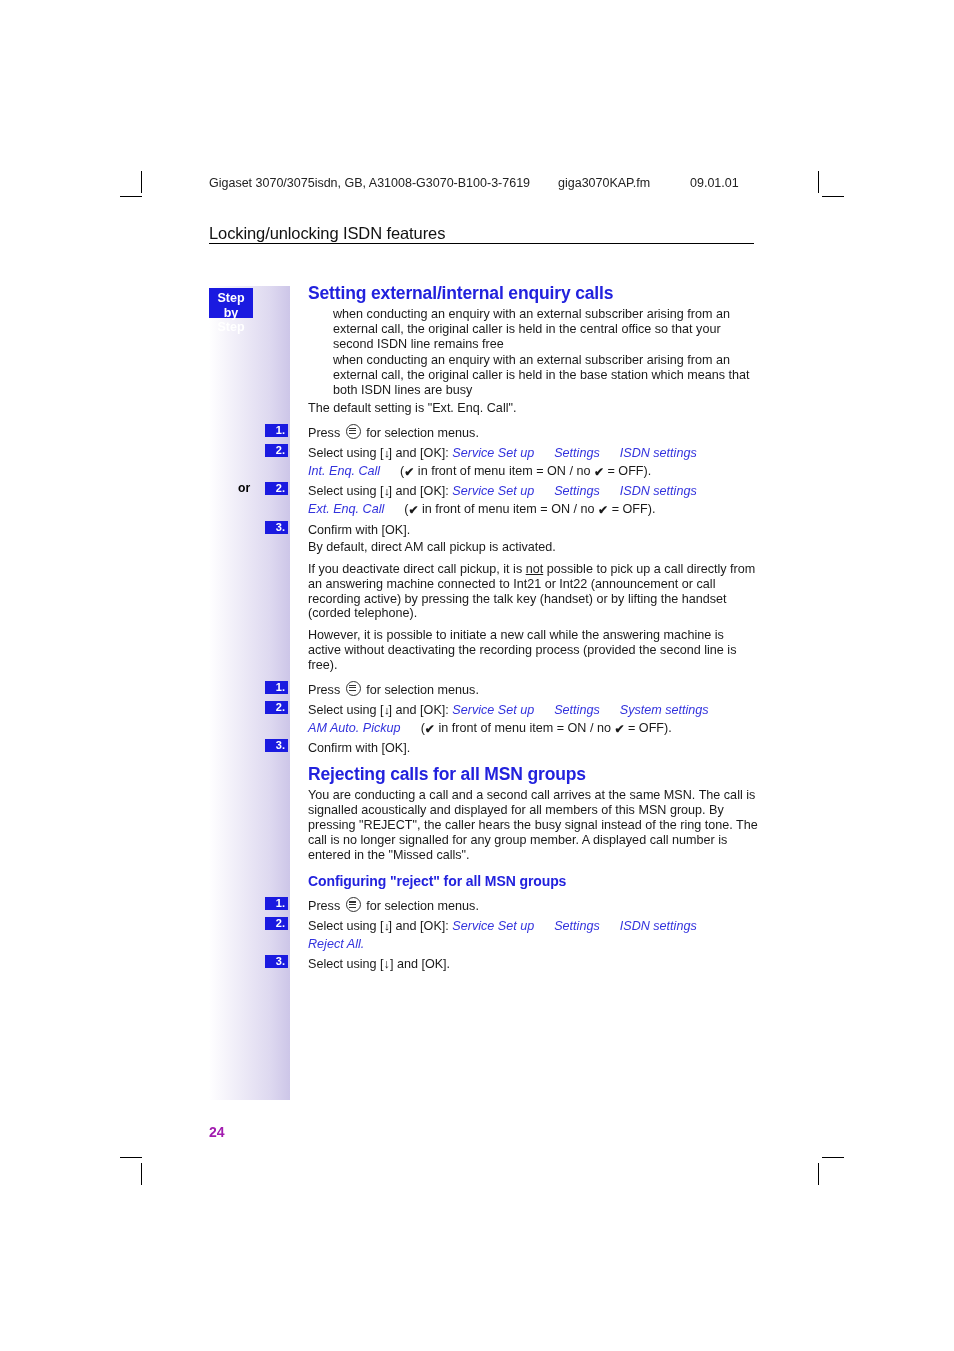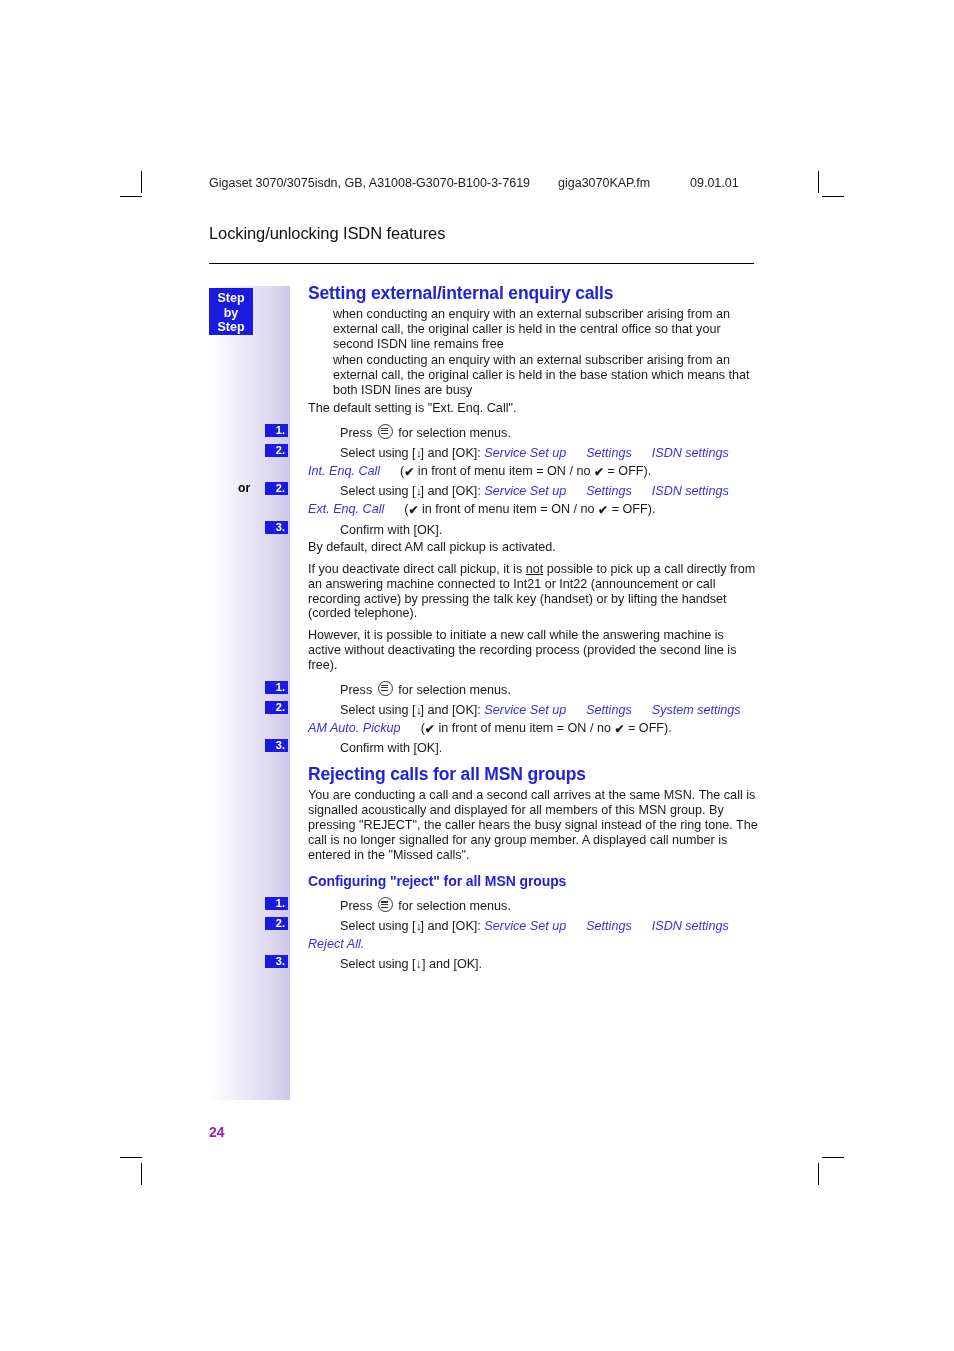--- a/index.html
+++ b/index.html
@@ -48,39 +48,39 @@
   
   #chapter-title {
     position: absolute;
     left: 209px;
     top: 224px;
     width: 545px;
     font-size: 16.5px;
     font-weight: normal;
     letter-spacing: -0.1px;
     color: #111;
-    padding-bottom: 20px;
+    padding-bottom: 0;
     border-bottom: 1.3px solid #000;
   }
 
   
   #sidebar {
     position: absolute;
     left: 209px;
     top: 286px;
     width: 81px;
     height: 814px;
     background: linear-gradient(to right, #ffffff 0%, #f4f2fa 25%, #ded9f0 75%, #cdc6e8 100%);
   }
   #step-by-step-box {
     position: absolute;
     left: 209px;
     top: 288px;
     width: 44px;
-    height: 47px;
+    height: 30px;
     background: #1a1ae0;
     color: #ffffff;
     font-weight: bold;
     font-size: 12.5px;
     line-height: 14.6px;
     text-align: center;
     padding-top: 3px;
     box-sizing: border-box;
   }
 
@@ -151,21 +151,20 @@
     left: -70px;
     top: 0px;
     font-size: 12.2px;
     font-weight: bold;
     color: #000;
   }
   .step-text {
     font-size: 12.6px;
     line-height: 14.8px;
     color: #1a1a1a;
-    margin-left: 32px;
   }
   .menu-path {
     color: #3333dd;
     font-style: italic;
   }
   .path-gap { display: inline-block; width: 20px; }
 
   
   .menu-key-icon {
     display: inline-block;

